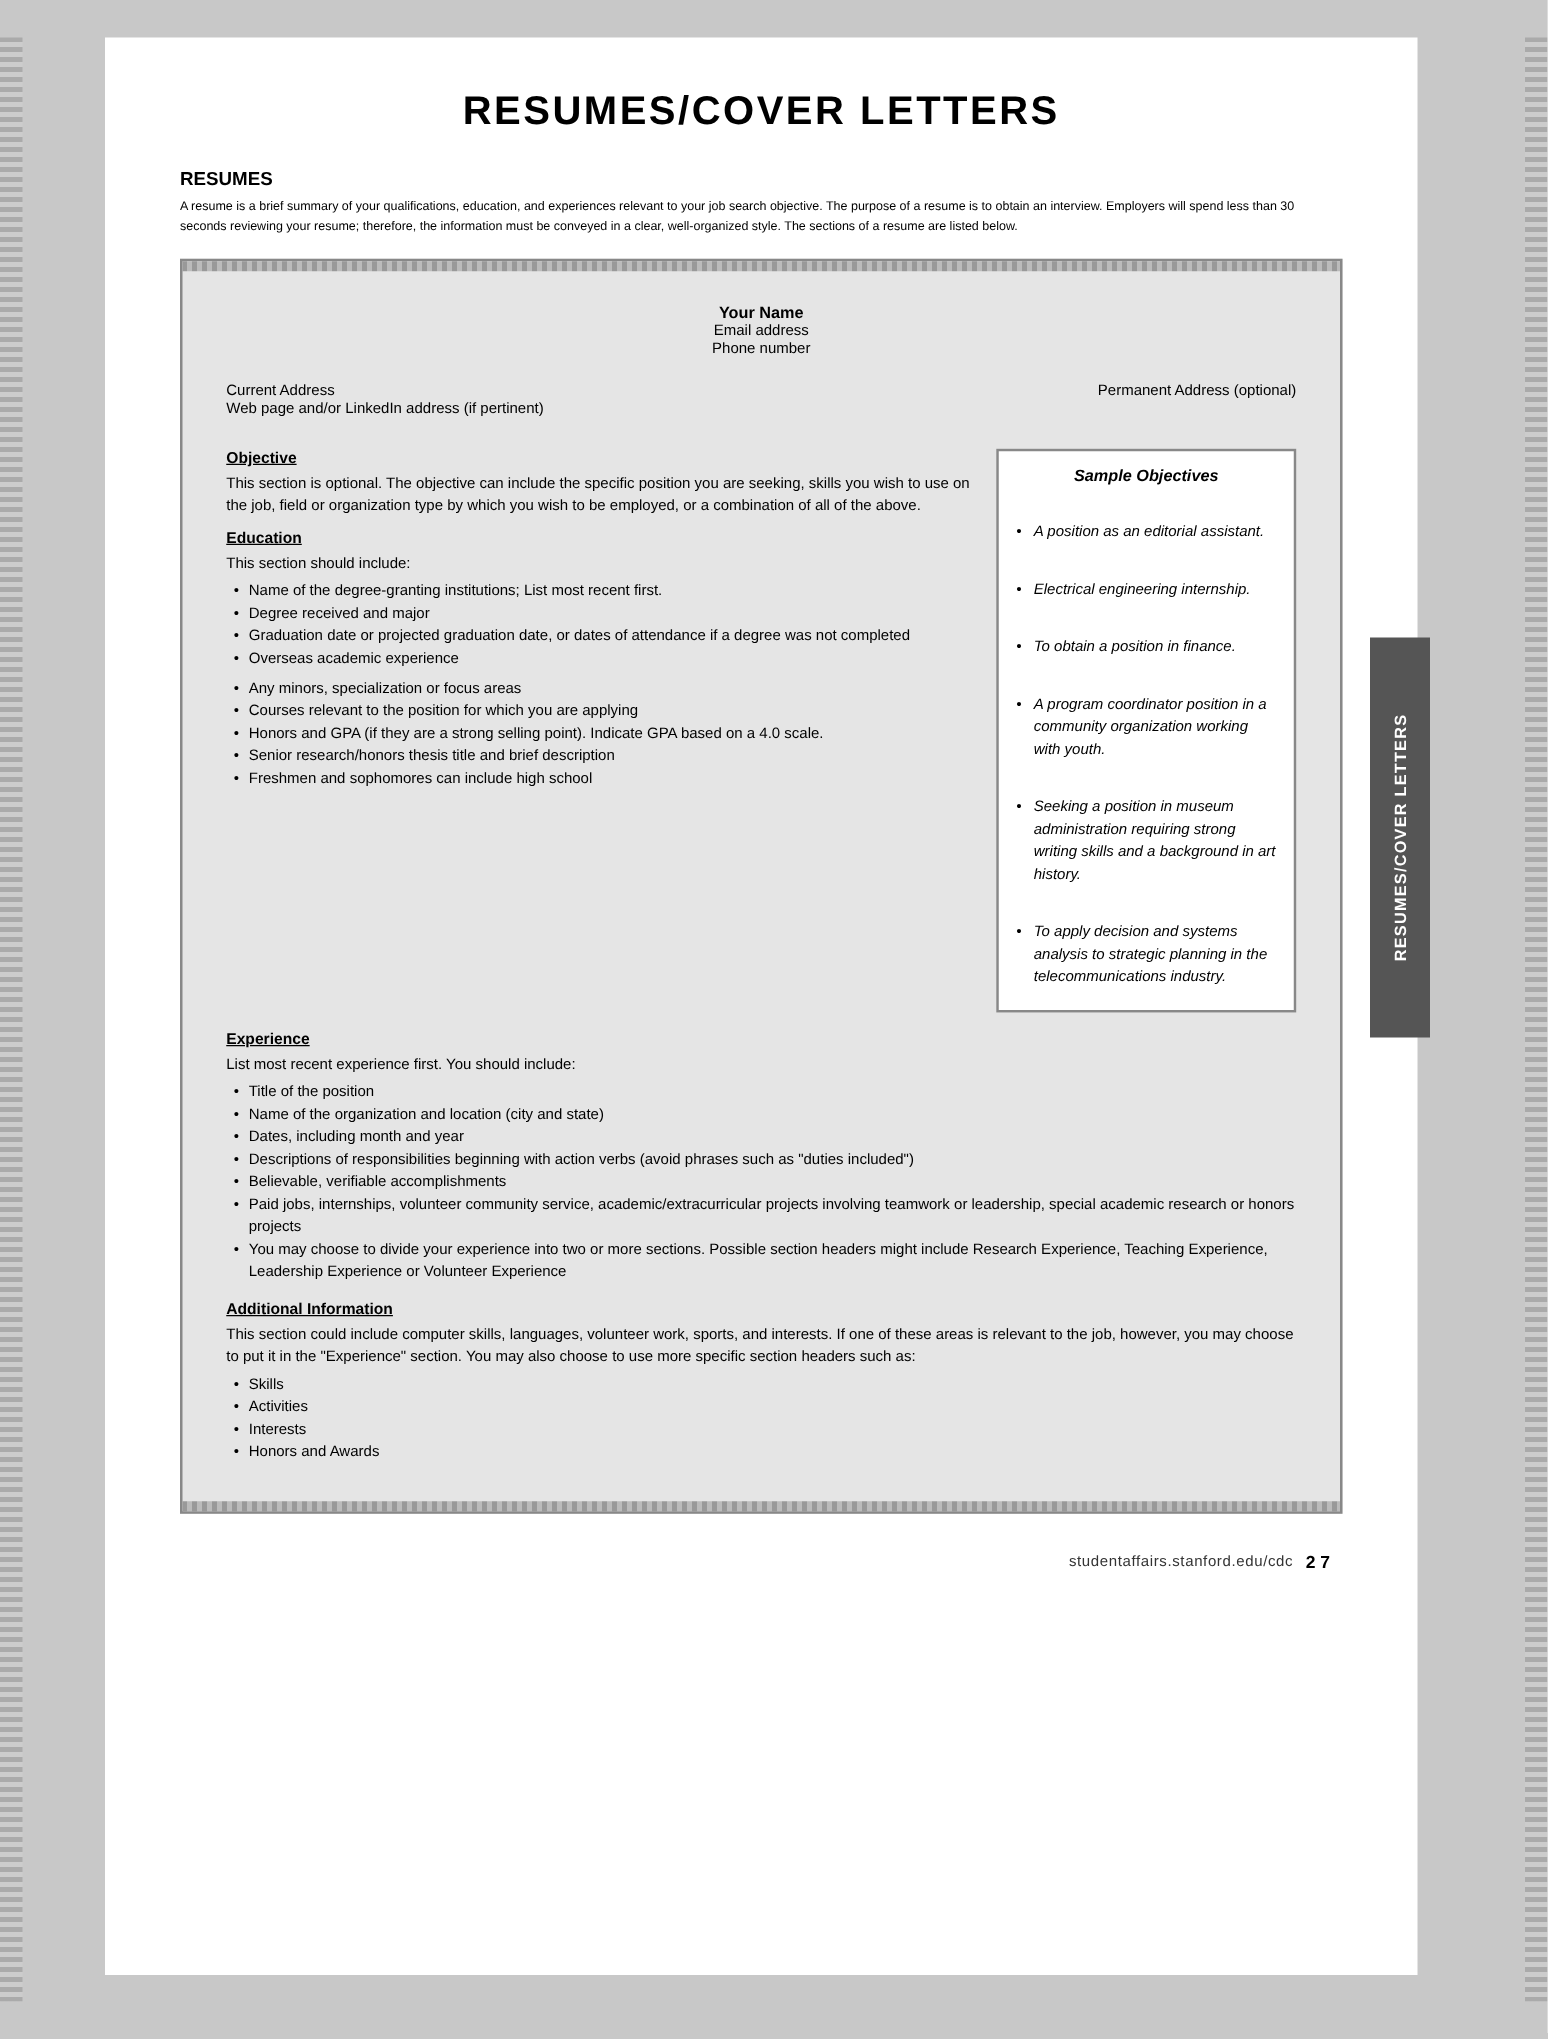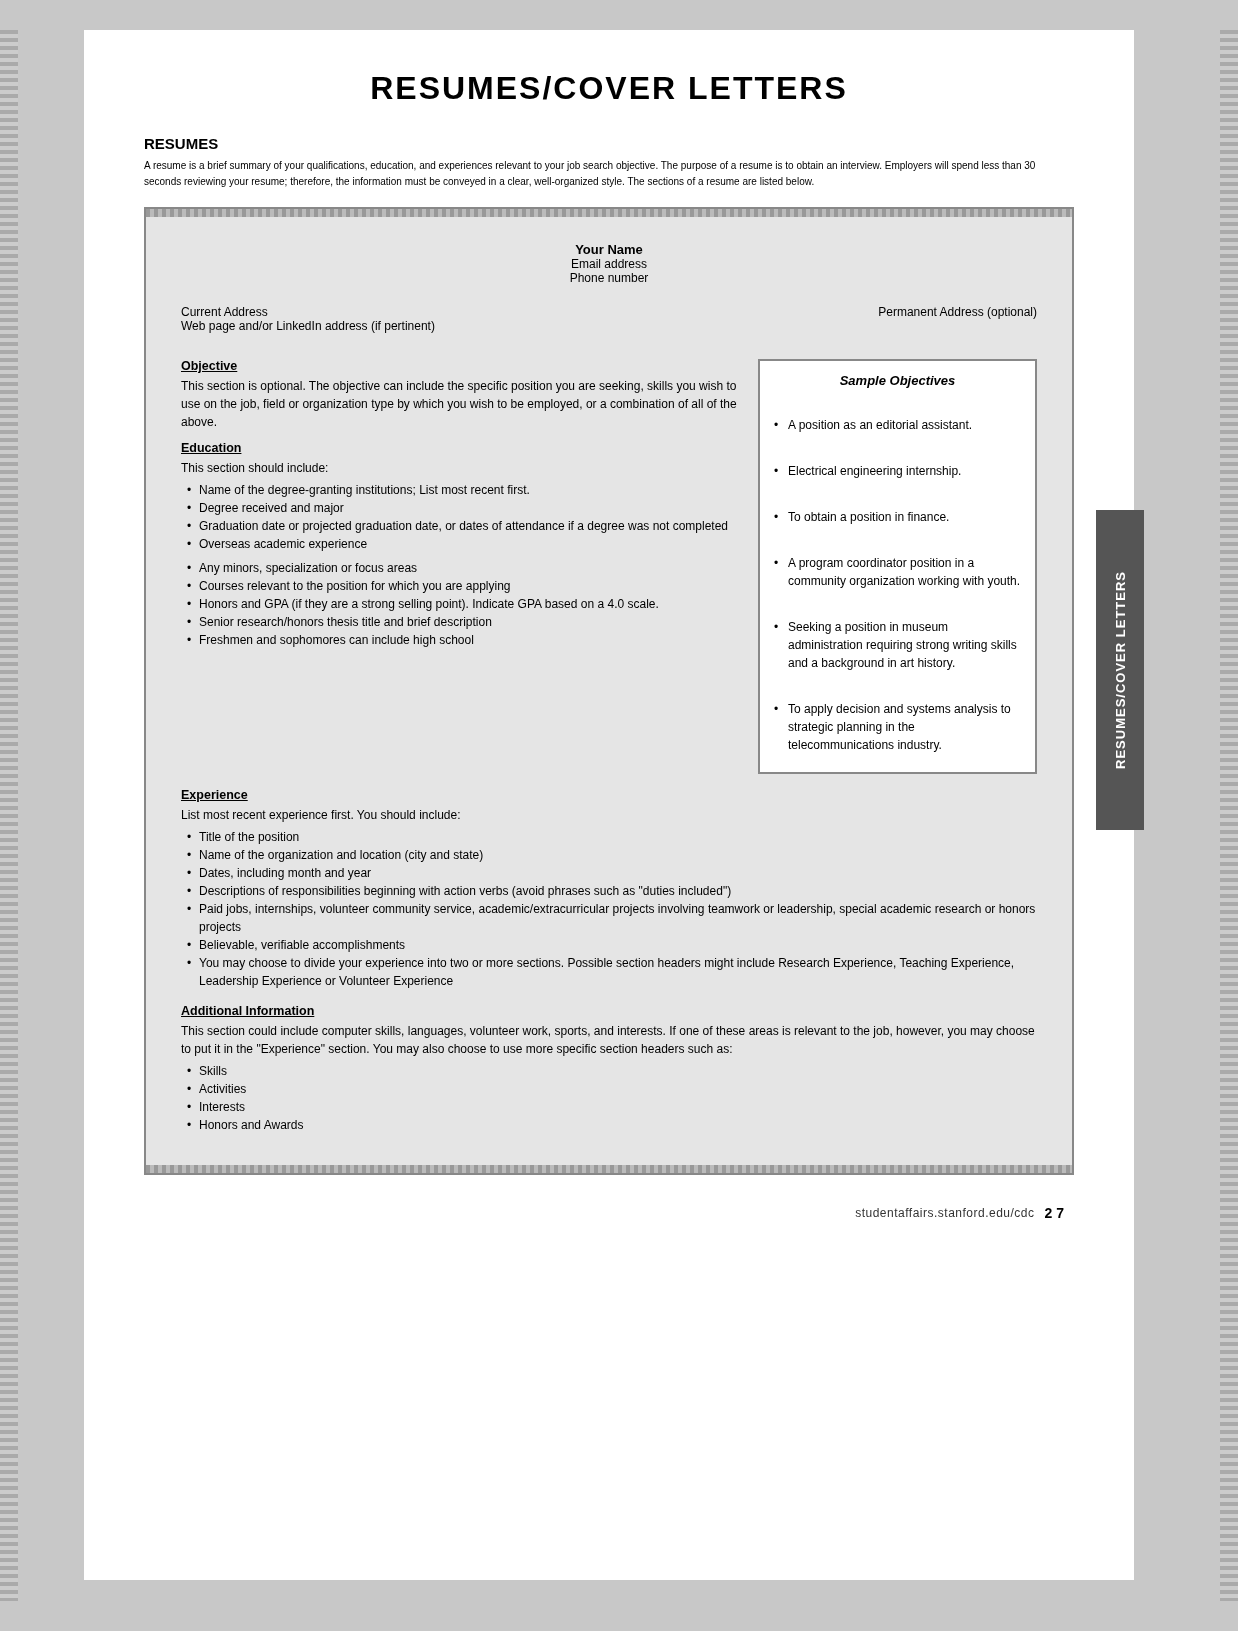--- a/index.html
+++ b/index.html
@@ -181,21 +181,21 @@
 
     
     .resume-two-col {
       display: flex;
       gap: 18px;
     }
     .resume-left-col {
       flex: 1;
     }
     .resume-right-col {
-      width: 279px;
+      width: 240px;
       flex-shrink: 0;
     }
 
     
     .sample-objectives-box {
       border: 2px solid #888;
       padding: 12px 14px;
       margin-top: 10px;
       background: #fff;
     }
@@ -205,20 +205,21 @@
       font-size: 13px;
       text-align: center;
       margin-bottom: 8px;
     }
     .sample-objectives-list {
       list-style: none;
       padding-left: 0;
     }
     .sample-objectives-list li {
       font-size: 12px;
+      font-style: italic;
       line-height: 1.5;
       padding-left: 14px;
       position: relative;
       margin-bottom: 6px;
       margin-top: 28px;
     }
     .sample-objectives-list li::before {
       content: "•";
       position: absolute;
       left: 0;
@@ -333,22 +334,22 @@
         </div>
 
         <div class="full-width-section">
           <div class="resume-section-title">Experience</div>
           <div class="resume-section-text">List most recent experience first. You should include:</div>
           <ul class="resume-bullet-list">
             <li>Title of the position</li>
             <li>Name of the organization and location (city and state)</li>
             <li>Dates, including month and year</li>
             <li>Descriptions of responsibilities beginning with action verbs (avoid phrases such as "duties included")</li>
+            <li>Believable, verifiable accomplishments</li>
             <li>Paid jobs, internships, volunteer community service, academic/extracurricular projects involving teamwork or leadership, special academic research or honors projects</li>
-            <li>Believable, verifiable accomplishments</li>
             <li>You may choose to divide your experience into two or more sections. Possible section headers might include Research Experience, Teaching Experience, Leadership Experience or Volunteer Experience</li>
           </ul>
         </div>
 
         <div class="full-width-section">
           <div class="resume-section-title">Additional Information</div>
           <div class="resume-section-text">This section could include computer skills, languages, volunteer work, sports, and interests. If one of these areas is relevant to the job, however, you may choose to put it in the "Experience" section. You may also choose to use more specific section headers such as:</div>
           <ul class="resume-bullet-list">
             <li>Skills</li>
             <li>Activities</li>

